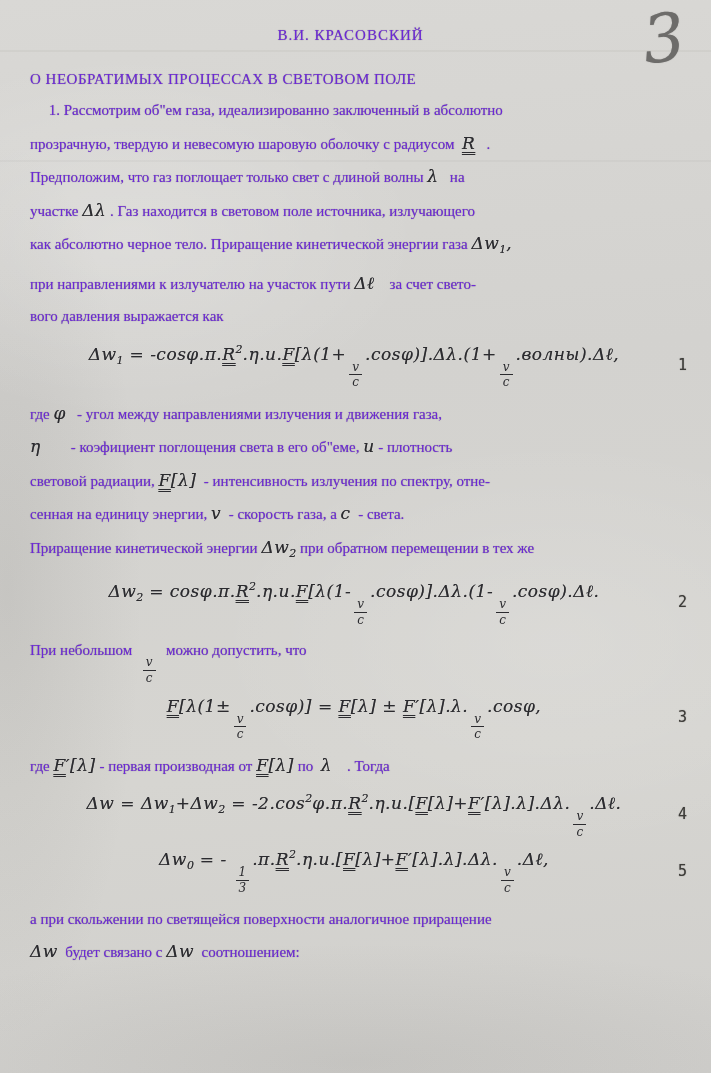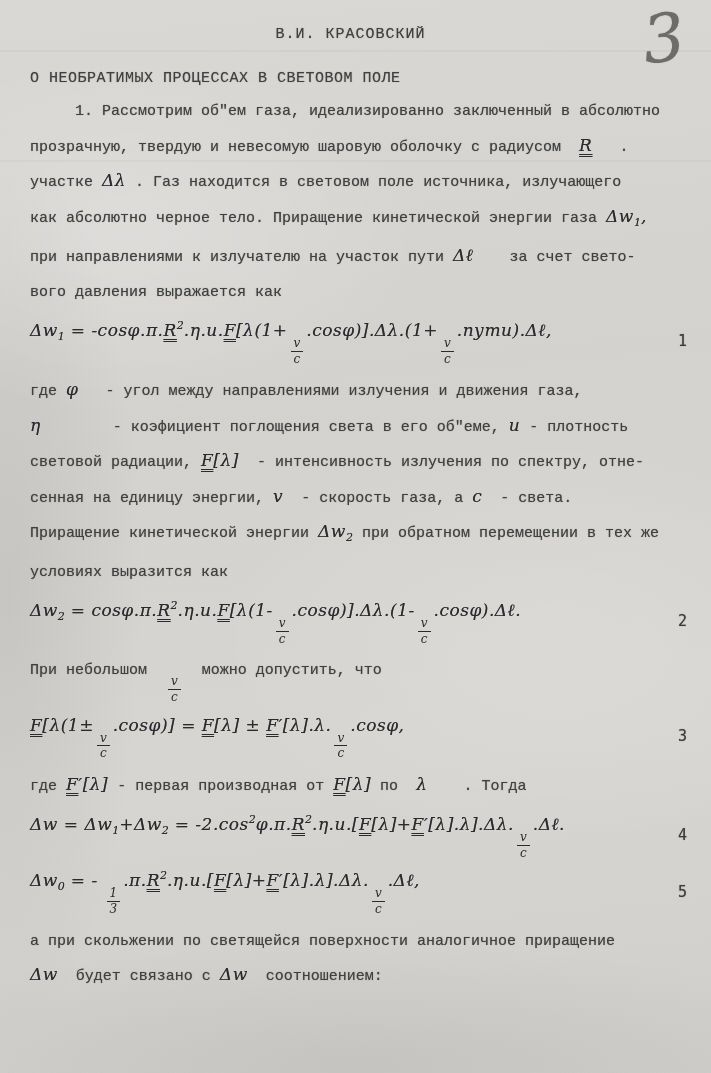--- a/index.html
+++ b/index.html
@@ -19,77 +19,77 @@
   .crease.c1{top:50px;}
   .crease.c2{top:160px;opacity:.7;}
   .page-num-hand{
     position:absolute;top:6px;right:26px;
     font-family:"DejaVu Serif",serif;font-style:italic;font-weight:400;
     font-size:66px;color:#6d6c6a;transform:rotate(-7deg);line-height:1;
     text-shadow:0 0 1px rgba(109,108,106,.5);
   }
   .doc{position:relative;padding:24px 8px 0 30px;}
   .typed{
-    font-family:Liberation Mono, monospace;font-size:15px;color:#404040;
+    font-family:Liberation Serif, serif;font-size:15px;color:#6d28d9;
     white-space:pre-wrap;text-shadow:0 0 1px rgba(61,60,57,.55);
   }
   .author-line{text-align:center;transform:translateX(-16px);letter-spacing:1px;line-height:22px;}
   .title-line{margin-top:22px;line-height:22px;letter-spacing:.5px;margin-bottom:4px;}
   .line{line-height:32.5px;min-height:32.5px;}
   .hand{
     font-family:"DejaVu Serif",serif;font-style:italic;font-size:17px;
     color:#2b2b2f;letter-spacing:.5px;text-shadow:0 0 .5px rgba(43,43,47,.6);
   }
   .hu{text-decoration:underline;text-decoration-style:double;text-decoration-thickness:1px;text-underline-offset:3px;}
   .hs{font-size:11px;vertical-align:-4px;letter-spacing:0;}
   .hp{font-size:11px;vertical-align:7px;letter-spacing:0;}
   .frac{display:inline-flex;flex-direction:column;align-items:center;vertical-align:-11px;
     line-height:1.05;margin:0 3px;font-family:"DejaVu Serif",serif;font-style:italic;color:#2b2b2f;}
   .frac .ftop{font-size:12px;padding:0 3px 1px;border-bottom:1px solid #2b2b2f;}
   .frac .fbot{font-size:12px;padding-top:1px;}
   .formula-row{display:flex;align-items:center;margin:8px 0;}
-  .formula{flex:1;line-height:1.6;}
+  .formula{flex:1;line-height:1.6;text-align:center;}
   .eqnum{font-family:"DejaVu Sans Mono",monospace;font-size:15px;color:#3d3c39;
     padding-right:16px;text-shadow:0 0 1px rgba(61,60,57,.6);}
 </style>
 </head>
 <body>
 
 <div class="paper-grain"></div>
 <div class="crease c1"></div>
 <div class="crease c2"></div>
 
 <div class="page-num-hand">3</div>
 
 <div class="doc">
   <div class="typed author-line">В.И. КРАСОВСКИЙ</div>
   <div class="typed title-line">О НЕОБРАТИМЫХ ПРОЦЕССАХ В СВЕТОВОМ ПОЛЕ</div>
   <div>
       <div class="line"><span class="typed">     1. Рассмотрим об"ем газа, идеализированно заключенный в абсолютно</span></div>
       <div class="line"><span class="typed">прозрачную, твердую и невесомую шаровую оболочку с радиусом  </span><span class="hand hu">R</span><span class="typed">   .</span></div>
+      <div class="line"><span class="typed">Предположим, что газ поглощает только свет с длиной волны </span><span class="hand">λ</span><span class="typed">   на</span></div>
       <div class="line"><span class="typed">участке </span><span class="hand">Δλ</span><span class="typed"> . Газ находится в световом поле источника, излучающего</span></div>
       <div class="line"><span class="typed">как абсолютно черное тело. Приращение кинетической энергии газа </span><span class="hand">Δw</span><span class="hand hs">1</span><span class="hand">,</span></div>
       <div class="line"><span class="typed">при направлениями к излучателю на участок пути </span><span class="hand">Δℓ</span><span class="typed">    за счет свето-</span></div>
       <div class="line"><span class="typed">вого давления выражается как</span></div>
       <div class="formula-row">
         <div class="formula"><span class="hand">Δw</span><span class="hand hs">1</span><span class="hand"> = -cosφ.π.</span><span class="hand hu">R</span><span class="hand hp">2</span><span class="hand">.η.u.</span><span class="hand hu">F</span><span class="hand">[λ(1+</span><span class="frac">
             <span class="ftop">v</span>
             <span class="fbot">c</span>
           </span><span class="hand">.cosφ)].Δλ.(1+</span><span class="frac">
             <span class="ftop">v</span>
             <span class="fbot">c</span>
-          </span><span class="hand">.пути).Δℓ,</span></div>
+          </span><span class="hand">.волны).Δℓ,</span></div>
         <span class="eqnum">1</span>
       </div>
       <div class="line"><span class="typed">где </span><span class="hand">φ</span><span class="typed">   - угол между направлениями излучения и движения газа,</span></div>
       <div class="line"><span class="hand">η</span><span class="typed">        - коэфициент поглощения света в его об"еме, </span><span class="hand">u</span><span class="typed"> - плотность</span></div>
       <div class="line"><span class="typed">световой радиации, </span><span class="hand hu">F</span><span class="hand">[λ]</span><span class="typed">  - интенсивность излучения по спектру, отне-</span></div>
       <div class="line"><span class="typed">сенная на единицу энергии, </span><span class="hand">v</span><span class="typed">  - скорость газа, а </span><span class="hand">c</span><span class="typed">  - света.</span></div>
       <div class="line"><span class="typed">Приращение кинетической энергии </span><span class="hand">Δw</span><span class="hand hs">2</span><span class="typed"> при обратном перемещении в тех же</span></div>
-      <div class="line"><span class="typed">условиях выразится как</span></div>
       <div class="formula-row">
         <div class="formula"><span class="hand">Δw</span><span class="hand hs">2</span><span class="hand"> = cosφ.π.</span><span class="hand hu">R</span><span class="hand hp">2</span><span class="hand">.η.u.</span><span class="hand hu">F</span><span class="hand">[λ(1-</span><span class="frac">
             <span class="ftop">v</span>
             <span class="fbot">c</span>
           </span><span class="hand">.cosφ)].Δλ.(1-</span><span class="frac">
             <span class="ftop">v</span>
             <span class="fbot">c</span>
           </span><span class="hand">.cosφ).Δℓ.</span></div>
         <span class="eqnum">2</span>
       </div>

